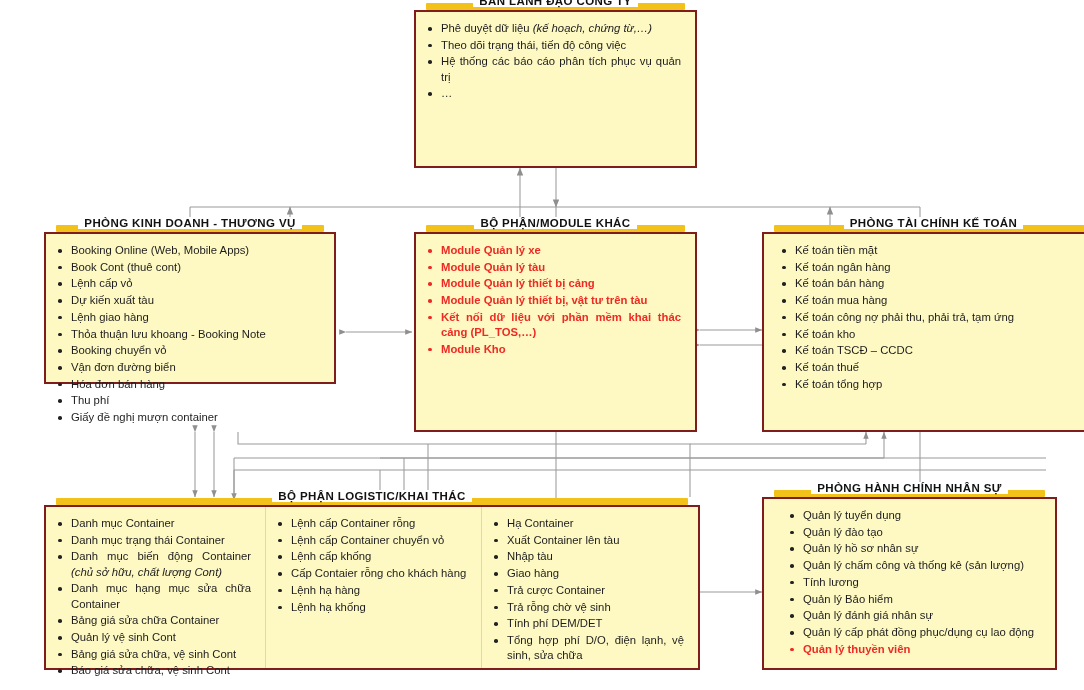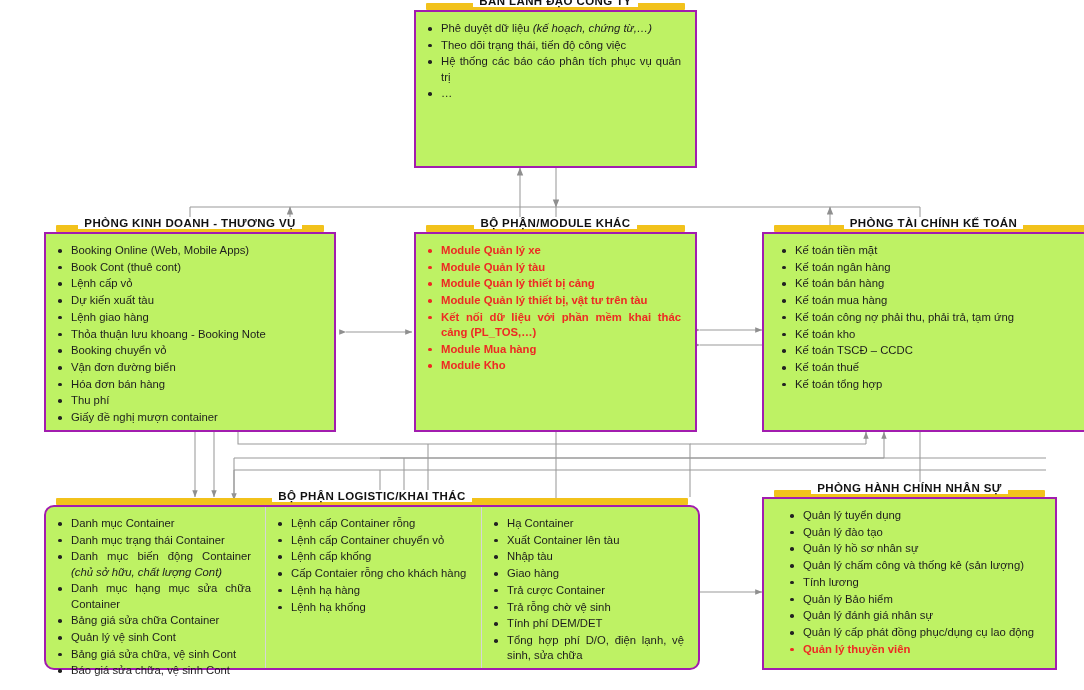--- a/index.html
+++ b/index.html
@@ -6,22 +6,22 @@
   body{
     width:1084px;height:690px;position:relative;overflow:hidden;
     font-family:"Liberation Sans","DejaVu Sans",sans-serif;
     color:#1a1a1a;
   }
   #canvas{position:absolute;inset:0;}
   svg.wires{position:absolute;left:0;top:0;width:1084px;height:690px;pointer-events:none;}
 
   .box{
     position:absolute;
-    border:2px solid #a21caf;
-    background:#bef264;
+    border:2px solid #7f1d1d;
+    background:#fef9c3;
     box-sizing:border-box;
   }
   .titlebar{
     position:absolute;top:-9px;left:10px;right:10px;height:7px;
     background:#f2c21b;border-radius:1px;
   }
   .boxtitle{
     position:absolute;top:-17px;left:0;right:0;
     text-align:center;
     font-size:11.5px;font-weight:bold;letter-spacing:.4px;
@@ -121,21 +121,21 @@
     <ul class="items">
       <li>
         <span>Phê duyệt dữ liệu </span><span class="it">(kế hoạch, chứng từ,…)</span>
       </li>
       <li><span>Theo dõi trạng thái, tiến độ công việc</span></li>
       <li class="just"><span>Hệ thống các báo cáo phân tích phục vụ quản trị</span></li>
       <li><span>…</span></li>
     </ul>
   </div>
 
-  <div class="box" style="left:44px;top:232px;width:292px;height:200px;">
+  <div class="box" style="left:44px;top:232px;width:292px;height:152px;">
     <div class="titlebar"></div>
     <div class="boxtitle">
       <span>PHÒNG KINH DOANH - THƯƠNG VỤ</span>
     </div>
     <ul class="items">
       <li><span>Booking Online (Web, Mobile Apps)</span></li>
       <li><span>Book Cont (thuê cont)</span></li>
       <li><span>Lệnh cấp vỏ</span></li>
       <li><span>Dự kiến xuất tàu</span></li>
       <li><span>Lệnh giao hàng</span></li>
@@ -152,21 +152,20 @@
     <div class="titlebar"></div>
     <div class="boxtitle">
       <span>BỘ PHẬN/MODULE KHÁC</span>
     </div>
     <ul class="items">
       <li class="red"><span>Module Quản lý xe</span></li>
       <li class="red"><span>Module Quản lý tàu</span></li>
       <li class="red"><span>Module Quản lý thiết bị cảng</span></li>
       <li class="red"><span>Module Quản lý thiết bị, vật tư trên tàu</span></li>
       <li class="red just"><span>Kết nối dữ liệu với phần mềm khai thác cảng (PL_TOS,…)</span></li>
-      <li class="red"><span>Module Mua hàng</span></li>
       <li class="red"><span>Module Kho</span></li>
     </ul>
   </div>
 
   <div class="box" style="left:762px;top:232px;width:343px;height:200px;">
     <div class="titlebar"></div>
     <div class="boxtitle">
       <span>PHÒNG TÀI CHÍNH KẾ TOÁN</span>
     </div>
     <ul class="items" style="padding-left:14px;">
@@ -175,21 +174,21 @@
       <li><span>Kế toán bán hàng</span></li>
       <li><span>Kế toán mua hàng</span></li>
       <li><span>Kế toán công nợ phải thu, phải trả, tạm ứng</span></li>
       <li><span>Kế toán kho</span></li>
       <li><span>Kế toán TSCĐ – CCDC</span></li>
       <li><span>Kế toán thuế</span></li>
       <li><span>Kế toán tổng hợp</span></li>
     </ul>
   </div>
 
-  <div class="box" style="left:44px;top:505px;width:656px;height:165px;border-radius:10px;">
+  <div class="box" style="left:44px;top:505px;width:656px;height:165px;">
     <div class="titlebar"></div>
     <div class="boxtitle">
       <span>BỘ PHẬN LOGISTIC/KHAI THÁC</span>
     </div>
     <div class="cols">
       <div class="col" style="flex:0 0 219px;">
         <ul class="items">
           <li><span>Danh mục Container</span></li>
           <li><span>Danh mục trạng thái Container</span></li>
           <li class="just"><span>Danh mục biến động Container </span><span class="it">(chủ sở hữu, chất lượng Cont)</span></li>

